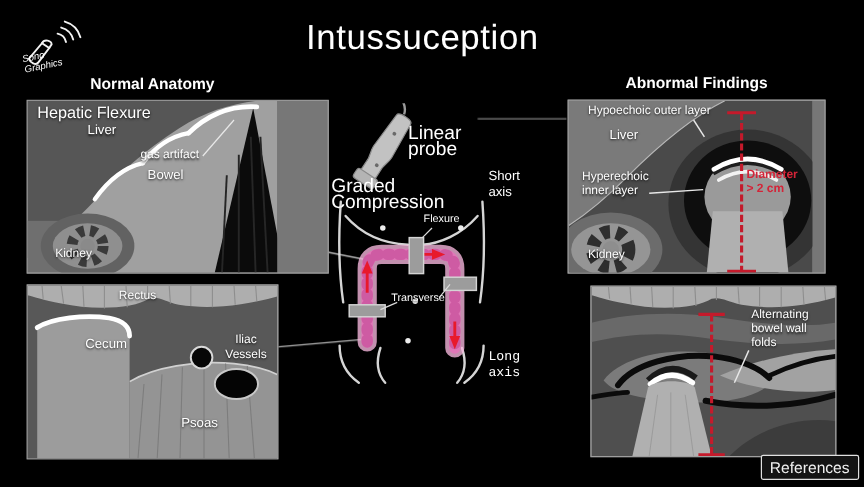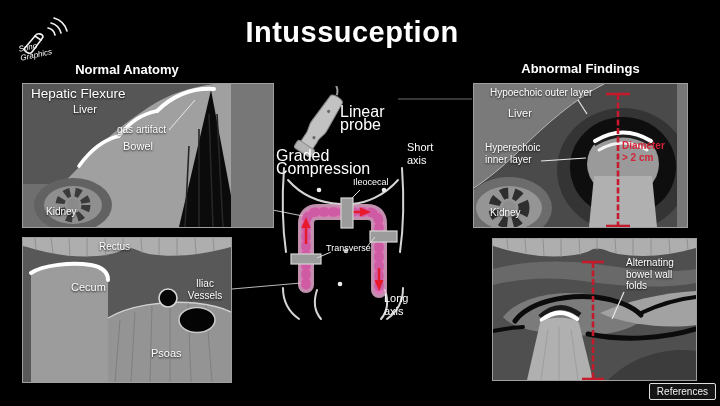--- a/index.html
+++ b/index.html
@@ -1,30 +1,30 @@
 <!DOCTYPE html>
 <html><head>
 <meta charset="utf-8">
 <style>
   html,body{margin:0;padding:0;background:#000;}
   .canvas{position:relative;width:720px;height:406px;background:#000;overflow:hidden;
           font-family:"Liberation Sans",sans-serif;color:#fff;}
   .abs{position:absolute;}
-  .title{left:0;top:16px;width:704px;text-align:center;font-size:29px;font-weight:700;letter-spacing:.5px;}
+  .title{left:0;top:16px;width:704px;text-align:center;font-size:29px;font-weight:400;letter-spacing:.5px;}
   .sec-header{font-size:13px;font-weight:bold;text-align:center;}
   .panel{border:1px solid #9f9f9f;box-sizing:border-box;background:#777;}
   .panel svg{display:block;}
   .lbl{position:absolute;font-size:10px;line-height:11.5px;text-shadow:0 1px 2px rgba(0,0,0,.85);white-space:nowrap;}
   .lbl-big{font-size:13.5px;line-height:15px;}
   .lbl-med{font-size:11px;margin-left:20px;}
   .lbl-red{color:#d42438;text-shadow:none;font-weight:bold;}
   .axis-lbl{font-size:11px;line-height:12.5px;width:50px;}
   .small-lbl{font-size:9px;line-height:10px;}
   .center-lbl{font-size:16px;line-height:13px;text-align:left;}
-  .refs-btn{right:4px;bottom:6px;font-size:10px;padding:2px 7px;border:1px solid #e0e0e0;
+  .refs-btn{right:4px;bottom:6px;font-size:13px;padding:2px 7px;border:1px solid #e0e0e0;
             border-radius:2px;background:#141414;color:#f0f0f0;cursor:pointer;text-align:center;}
   .logo-text{font-size:8px;line-height:8.5px;font-style:italic;transform:rotate(-12deg);transform-origin:left top;}
 </style>
 </head>
 <body>
 
 <div class="canvas">
 
   <div class="abs" style="left:10px;top:6px;width:70px;height:66px;">
     <svg width="70" height="66" viewBox="0 0 70 66">
@@ -177,28 +177,28 @@
       <line x1="94" y1="86" x2="103" y2="75"></line>
       <line x1="59" y1="90" x2="45" y2="96"></line>
     </g>
     <g fill="#ececec">
       <circle cx="47" cy="28" r="2.3"></circle>
       <circle cx="112" cy="28" r="2.3"></circle>
       <circle cx="74" cy="89" r="2.3"></circle>
       <circle cx="68" cy="122" r="2.3"></circle>
     </g>
   </svg>
-  <div class="abs lbl small-lbl" style="left:353px;top:177px;">Ileocecal</div>
+  <div class="abs lbl small-lbl" style="left:353px;top:177px;">Flexure</div>
   <div class="abs lbl small-lbl" style="left:326px;top:243px;">Transverse</div>
 
   <div class="abs axis-lbl" style="left:407px;top:141px;">
     <div>Short</div>
       <div>axis</div>
   </div>
-  <div class="abs axis-lbl" style="left:384px;top:292px;">
+  <div class="abs axis-lbl" style="left:407px;top:292px;font-family:Liberation Mono, monospace;">
     <div>Long</div>
       <div>axis</div>
   </div>
 
   <div class="abs panel" style="left:473px;top:83px;width:215px;height:145px;">
     <svg width="203" height="143" viewBox="0 0 203 143">
       <rect width="203" height="143" fill="#4a4a4a"></rect>
       <path d="M0,0 L130,0 C102,14 70,42 48,64 C30,82 12,96 0,104 Z" fill="#7a7a7a"></path>
       <path d="M130,0 C102,14 70,42 48,64 C30,82 12,96 0,104" fill="none" stroke="#b8b8b8" stroke-width="1"></path>
       <ellipse cx="149" cy="86" rx="66" ry="62" fill="#343434"></ellipse>

